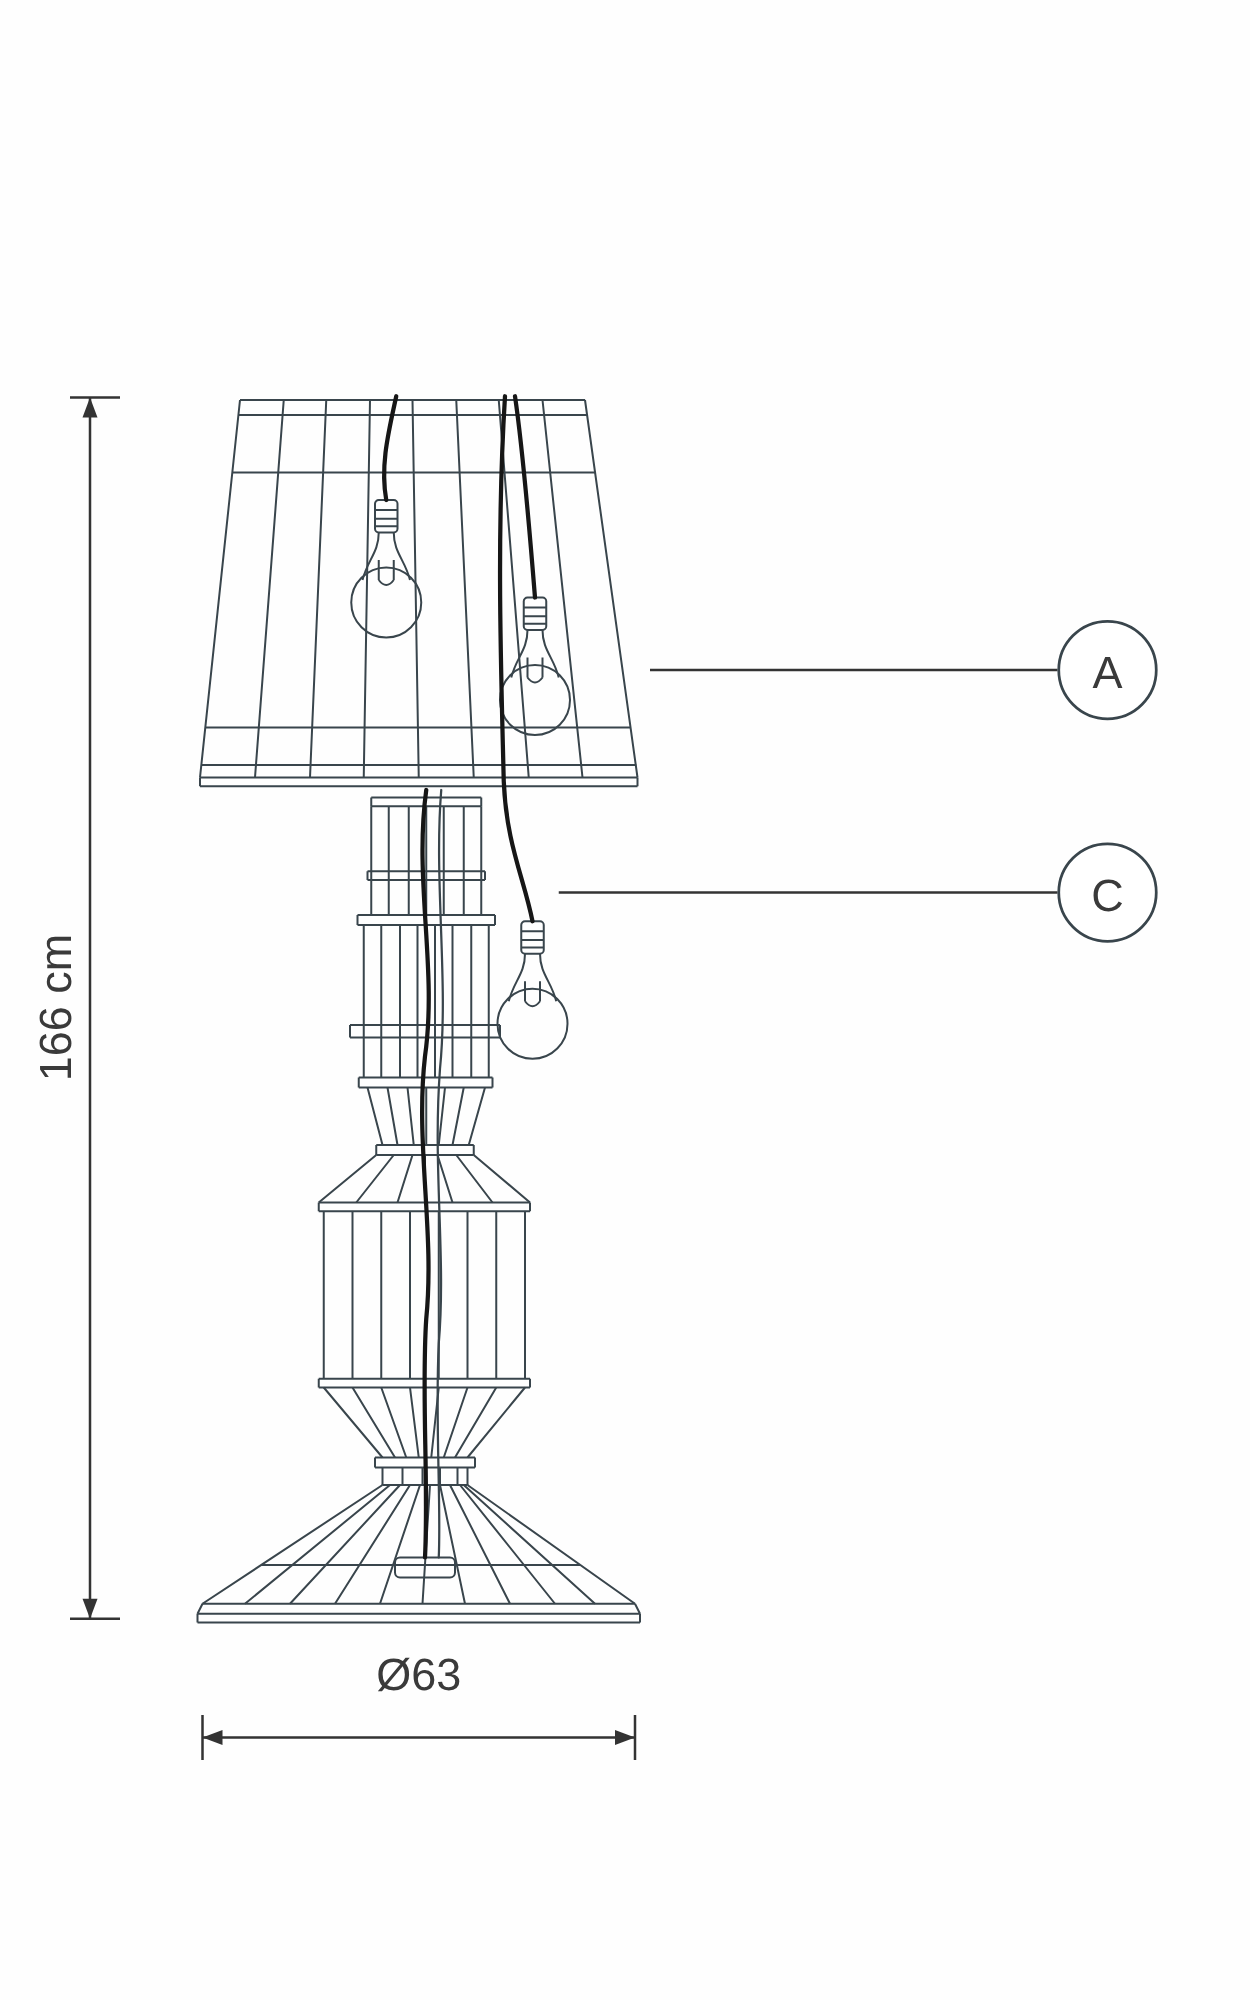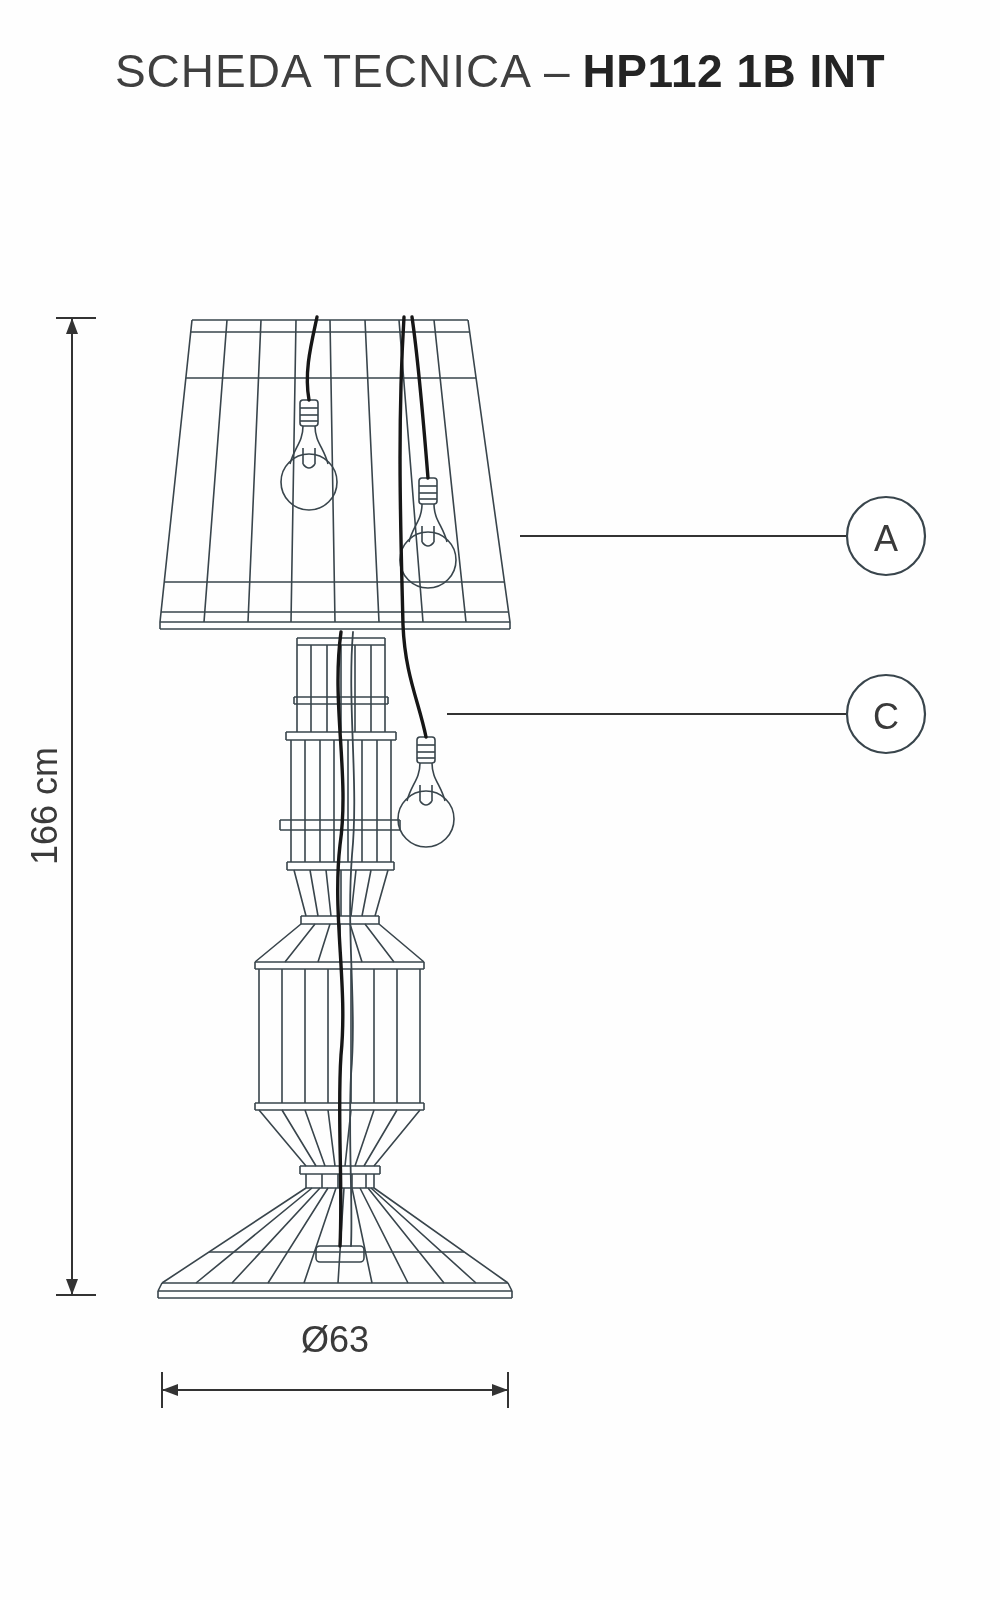--- a/index.html
+++ b/index.html
@@ -21,23 +21,20 @@
     fill:#3a3a3a;
   }
   .dim-label { font-size:36px; }
   .callout-letter { font-size:36px; }
 </style>
 </head>
 <body>
 
 <div class="page">
 
-  <div class="title">
-    <span>SCHEDA TECNICA</span><span class="sep">–</span><span class="bold">HP112 1B INT</span>
-  </div>
 
   <svg class="drawing" width="1000" height="1600" viewBox="0 0 1000 1600">
 
     <defs>
       <g id="bulb" fill="none">
         <rect x="-9" y="0" width="18" height="26" rx="3"></rect>
         <line x1="-9" y1="8" x2="9" y2="8"></line>
         <line x1="-9" y1="15" x2="9" y2="15"></line>
         <line x1="-9" y1="21" x2="9" y2="21"></line>
         <path d="M-6,26 C-6,42 -15,48 -19,64"></path>

